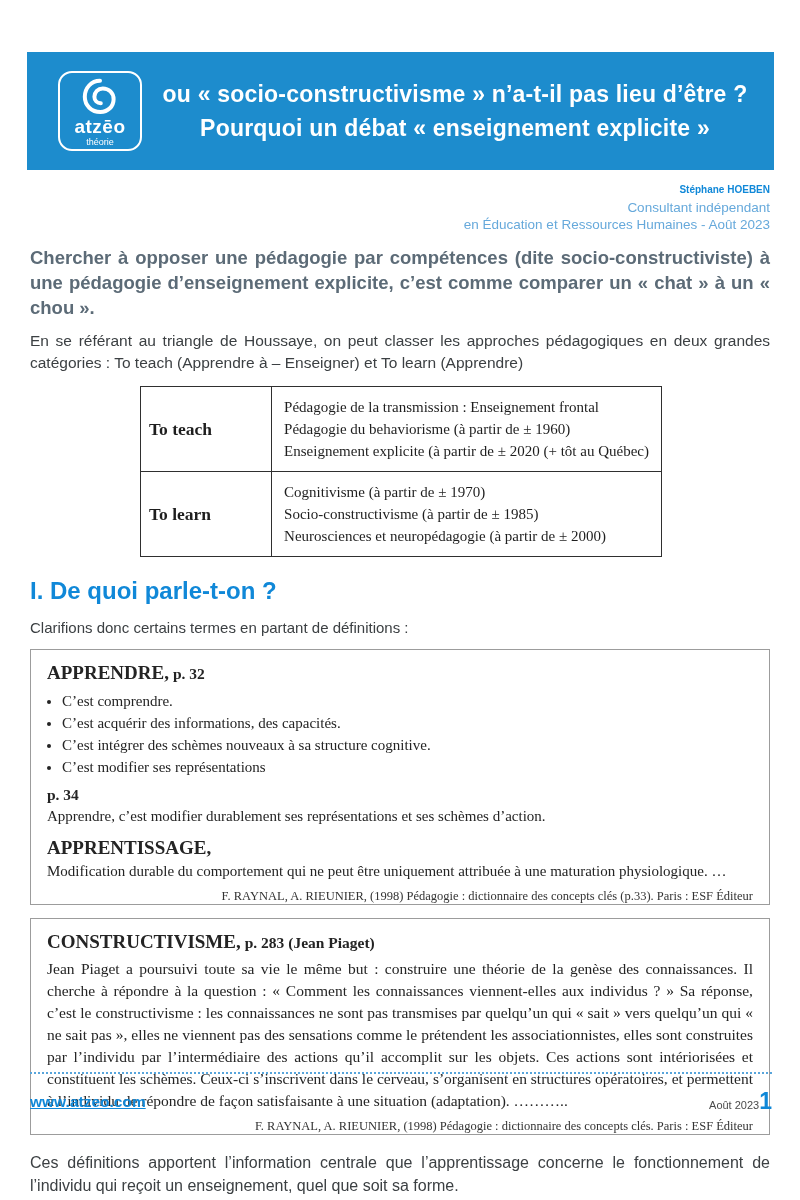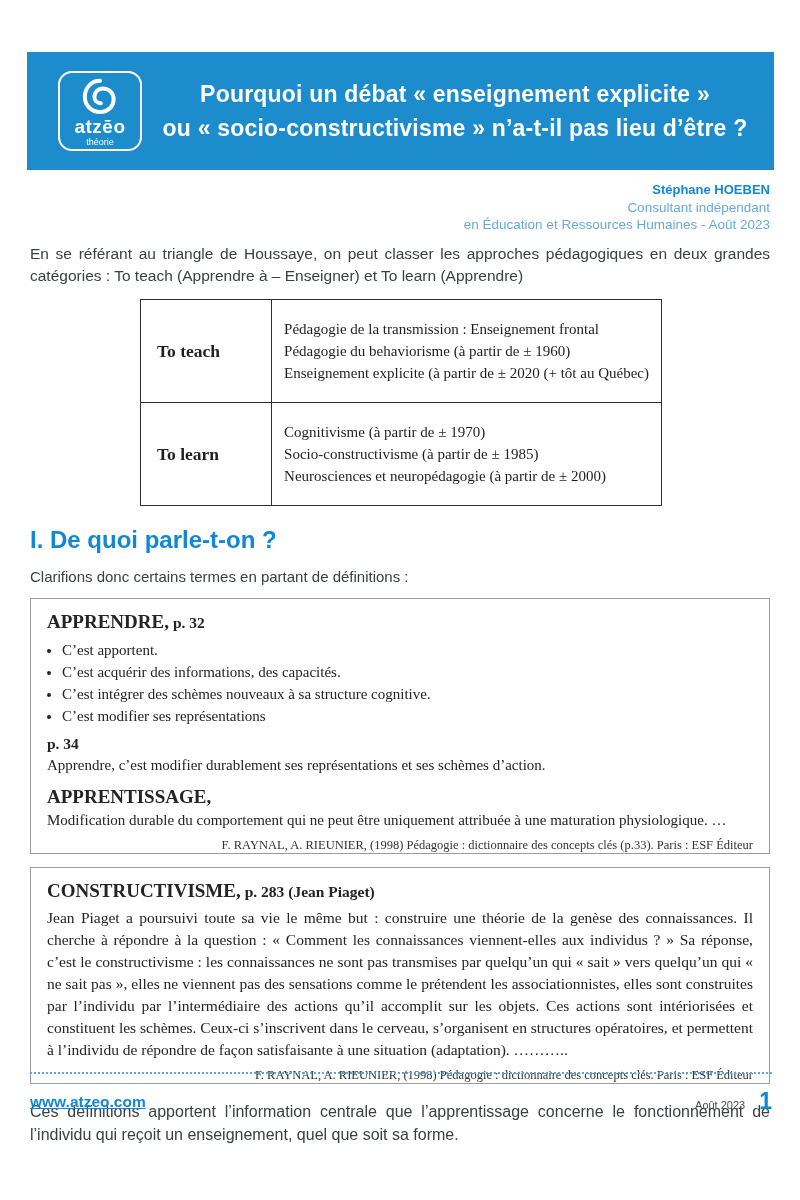--- a/index.html
+++ b/index.html
@@ -19,36 +19,36 @@
   }
   .logo svg{display:block;}
   .brand{font-size:19px;font-weight:bold;line-height:1;letter-spacing:.5px;margin-top:1px;}
   .brand-sub{font-size:9px;margin-top:2px;line-height:1;}
   .banner-title{
     flex:1;text-align:center;color:#fff;font-weight:bold;font-size:23px;line-height:34px;
     padding-right:6px;letter-spacing:.2px;
   }
   
   .author{margin:10px 30px 0;text-align:right;}
-  .author-name{color:#1088d8;font-weight:bold;font-size:13px;line-height:19px;}
+  .author-name{color:#1088d8;font-weight:bold;font-size:10px;line-height:19px;}
   .author-sub{color:#66a9db;font-size:13.5px;line-height:17px;}
   
   .lead{
     margin:12px 30px 0;color:#5c6b77;font-size:18.5px;line-height:25px;
     font-weight:bold;text-align:justify;
   }
   .context{margin:10px 30px 0;color:#3c4043;font-size:15.5px;line-height:22px;text-align:justify;}
   
   table.pedagogy{
     margin:12px 0 0 140px;border-collapse:collapse;width:522px;
     font-family:"Liberation Serif",serif;color:#1e1e1e;
   }
   table.pedagogy td{border:1px solid #2f2f2f;}
-  td.cat{width:130px;font-weight:bold;font-size:17.5px;padding-left:16px;vertical-align:middle;}
-  td.items{padding:18px 12px;font-size:15px;line-height:22px;}
+  td.cat{width:130px;font-weight:bold;font-size:17.5px;padding-left:8px;vertical-align:middle;}
+  td.items{padding:9px 12px;font-size:15px;line-height:22px;}
   td.items div{white-space:nowrap;}
   
   h2.section-title{margin:20px 30px 0;color:#1088d8;font-size:24px;font-weight:bold;line-height:28px;}
   .section-intro{margin:14px 30px 0;font-size:15px;color:#3c4043;}
   
   .defbox{
     margin:13px 30px 0;border:1px solid #9c9c9c;padding:12px 16px 0;
     font-family:"Liberation Serif",serif;color:#242424;
   }
   .boxtitle .big{font-size:19px;font-weight:bold;}
@@ -61,51 +61,52 @@
   .citation{text-align:right;font-size:12.5px;margin-top:7px;color:#333;}
   .defbox .longp{font-size:15.5px;line-height:22px;text-align:justify;margin:5px 0 0;}
   
   .closing{margin:16px 30px 0;font-size:16px;line-height:23px;color:#3c4043;text-align:justify;}
   .footer{
     position:absolute;top:1072px;left:30px;right:28px;
     border-top:2px dotted #58a5db;padding-top:14px;
     display:flex;justify-content:space-between;align-items:center;
   }
   .site-link{color:#1088d8;font-weight:bold;font-size:15.5px;text-decoration:underline;cursor:pointer;}
-  .footer-right{display:flex;align-items:baseline;gap:14px;}
+  .footer-right{display:flex;align-items:baseline;gap:0;}
   .footer-date{font-size:11px;color:#4a4a4a;}
   .page-num{font-size:23px;color:#1088d8;font-weight:bold;}
 </style>
 </head>
 <body>
 
 <div class="page">
 
   <header class="banner">
     <div class="logo">
       <span>
         <svg width="42" height="40" viewBox="0 0 100 100">
           <path d="M50 12 C28 12 12 30 12 52 C12 74 29 90 51 90 C70 90 84 76 84 58 C84 42 72 31 57 31 C45 31 36 40 36 52 C36 61 43 68 52 68" fill="none" stroke="#ffffff" stroke-width="10" stroke-linecap="round"></path>
         </svg>
       </span>
       <div class="brand">atzēo</div>
       <div class="brand-sub">théorie</div>
     </div>
     <div class="banner-title">
+      <div>ou « socio-constructivisme » n’a-t-il pas  lieu d’être ?</div>
       <div>Pourquoi un débat « enseignement explicite »</div>
-      <div>ou « socio-constructivisme » n’a-t-il pas  lieu d’être ?</div>
     </div>
   </header>
 
   <div class="author">
     <div class="author-name">Stéphane HOEBEN</div>
     <div class="author-sub">Consultant indépendant</div>
     <div class="author-sub">en Éducation et Ressources Humaines - Août 2023</div>
   </div>
 
+  <p class="lead">Chercher à opposer une pédagogie par compétences (dite socio-constructiviste) à une pédagogie d’enseignement explicite, c’est comme comparer un « chat » à un « chou ».</p>
 
   <p class="context">En se référant au triangle de Houssaye, on peut classer les approches pédagogiques en deux grandes catégories : To teach (Apprendre à – Enseigner) et To learn (Apprendre)</p>
 
   <table class="pedagogy">
     <tbody>
         <tr>
       <td class="cat">To teach</td>
       <td class="items">
         <div>Pédagogie de la transmission : Enseignement frontal</div>
         <div>Pédagogie du behaviorisme (à partir de ± 1960)</div>
@@ -126,21 +127,21 @@
   <h2 class="section-title">I. De quoi parle-t-on ?</h2>
 
   <p class="section-intro">Clarifions donc certains termes en partant de définitions :</p>
 
   <section class="defbox">
     <div class="boxtitle">
       <span class="big">APPRENDRE,</span>
       <span class="small">p. 32</span>
     </div>
     <ul class="bullets">
-      <li>C’est apportent.</li>
+      <li>C’est comprendre.</li>
       <li>C’est acquérir des informations, des capacités.</li>
       <li>C’est intégrer des schèmes nouveaux à sa structure cognitive.</li>
       <li>C’est modifier ses représentations</li>
     </ul>
     <div class="subhead">p. 34</div>
     <p class="boxp">Apprendre, c’est modifier durablement ses représentations et ses schèmes d’action.</p>
     <div class="boxtitle2">APPRENTISSAGE,</div>
     <p class="boxp">Modification durable du comportement qui ne peut être uniquement attribuée à une maturation physiologique. …</p>
     <div class="citation">F. RAYNAL, A. RIEUNIER, (1998) Pédagogie : dictionnaire des concepts clés (p.33). Paris : ESF Éditeur</div>
   </section>

